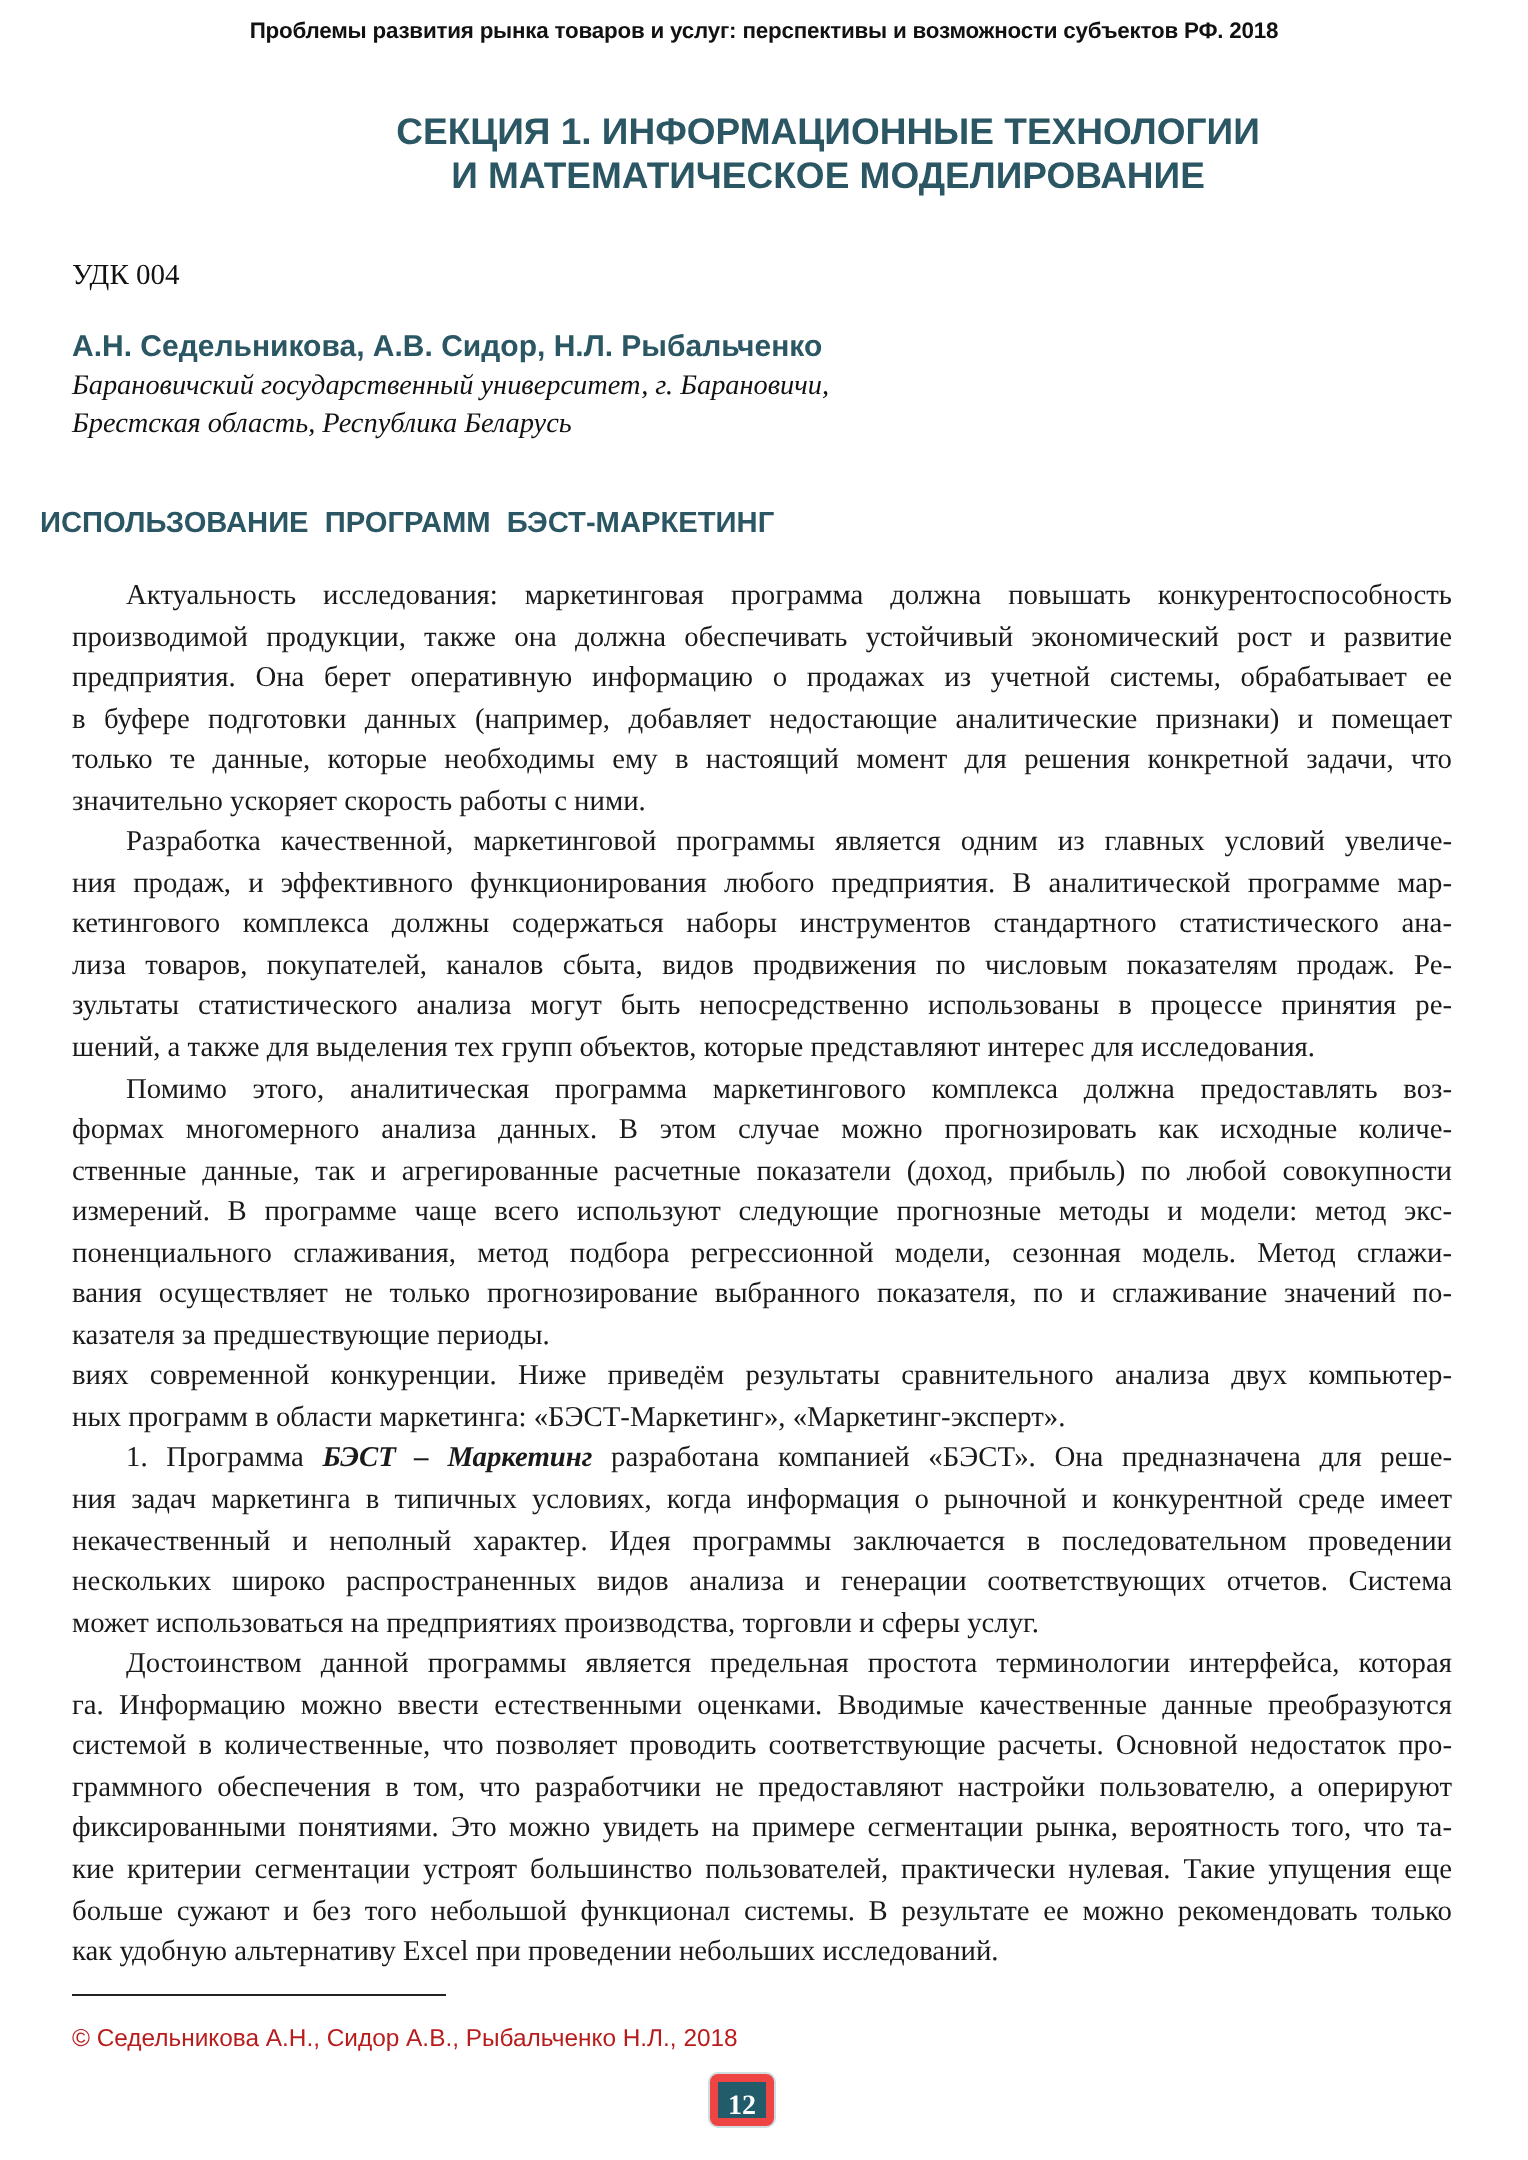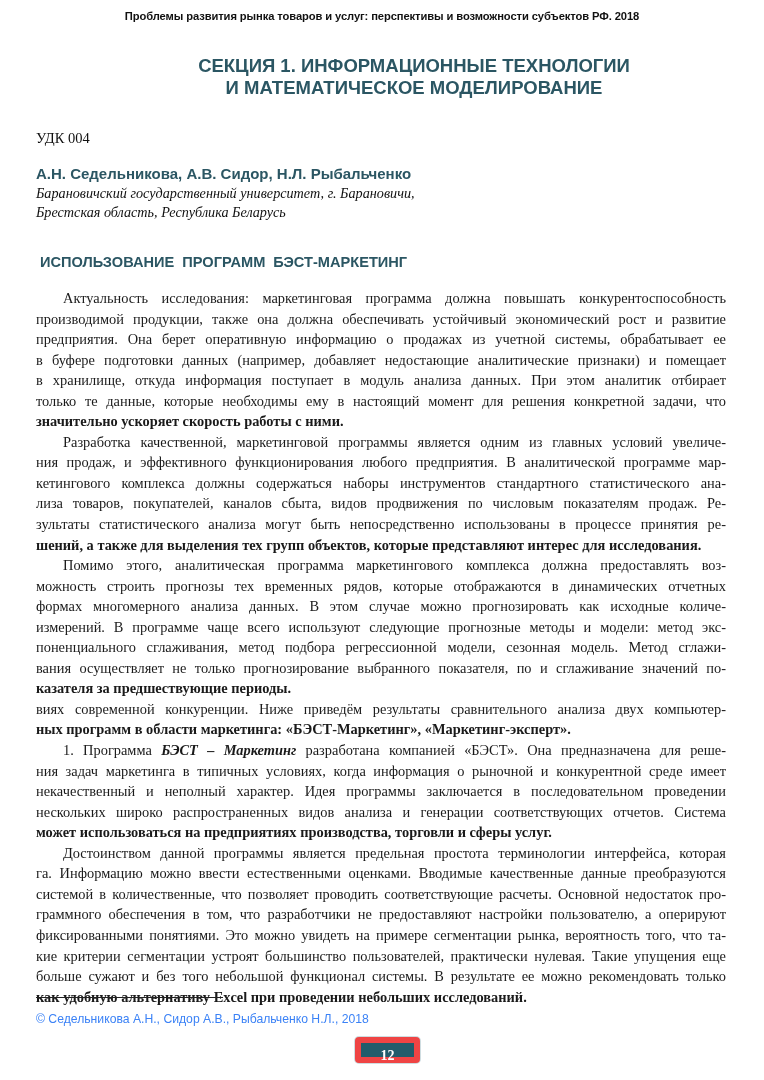--- a/index.html
+++ b/index.html
@@ -21,42 +21,42 @@
   }
   .authors {
     position: absolute; left: 36px; top: 165px;
     font-family: "Liberation Sans", sans-serif; font-weight: bold; font-size: 15px; color: #2b5663;
   }
   .affil {
     position: absolute; left: 36px; top: 184px;
     font-family: "Liberation Serif", serif; font-style: italic; font-size: 14.2px; line-height: 19px; color: #111;
   }
   .article-title {
-    position: absolute; left: 40px; top: 253px;
+    position: absolute; left: 20px; top: 253px;
     font-family: "Liberation Sans", sans-serif; font-weight: bold; font-size: 14.6px;
     line-height: 19px; color: #2b5663; word-spacing: 4px;
   }
   .body {
     position: absolute; left: 36px; top: 288px; width: 690px;
     font-family: "Liberation Serif", serif; font-size: 14.4px; line-height: 20.55px; color: #1a1a1a;
   }
   .line { display: block; white-space: nowrap; text-align: justify; text-align-last: justify; height: 20.55px; }
-  .line.last { text-align-last: left; font-weight: bold; }
+  .line.last { text-align-last: left; }
   .line.indent { padding-left: 27px; }
   .bolditalic { font-weight: bold; font-style: italic; }
   .footnote-rule {
     position: absolute; left: 36px; top: 997px; width: 187px; height: 0; border-top: 1.2px solid #222;
   }
   .copyright {
     position: absolute; left: 36px; top: 1012px;
-    font-family: "Liberation Sans", sans-serif; font-size: 12.2px; color: #3b82f6;
+    font-family: "Liberation Sans", sans-serif; font-size: 12.2px; color: #b91c1c;
   }
   .page-badge {
-    position: absolute; left: 355px; top: 1037px; width: 65px; height: 26px;
-    background: #225c6b; border: 6px solid #ef4444; border-radius: 4px;
+    position: absolute; left: 355px; top: 1037px; width: 32px; height: 26px;
+    background: #225c6b; border: 4px solid #ef4444; border-radius: 4px;
     box-shadow: 0 0 0 1px #cfdde1;
     color: #fff; font-family: "Liberation Serif", serif; font-weight: bold; font-size: 14px;
     text-align: center; line-height: 26px; box-sizing: border-box;
   }
 </style>
 </head>
 <body>
 
 <div class="page">
 
@@ -79,36 +79,35 @@
   <div class="article-title">
     <div>ИСПОЛЬЗОВАНИЕ ПРОГРАММ БЭСТ-МАРКЕТИНГ</div>
   </div>
 
   <div class="body" id="body-text">
       <div>
         <span class="line indent">Актуальность исследования: маркетинговая программа должна повышать конкурентоспособность</span>
         <span class="line">производимой продукции, также она должна обеспечивать устойчивый экономический рост и развитие</span>
         <span class="line">предприятия. Она берет оперативную информацию о продажах из учетной системы, обрабатывает ее</span>
         <span class="line">в буфере подготовки данных (например, добавляет недостающие аналитические признаки) и помещает</span>
-        <span class="line">в хранилище, откуда информация поступает в модуль анализа данных. При этом аналитик отбирает</span>
         <span class="line">только те данные, которые необходимы ему в настоящий момент для решения конкретной задачи, что</span>
         <span class="line last">значительно ускоряет скорость работы с ними.</span>
       </div>
       <div>
         <span class="line indent">Разработка качественной, маркетинговой программы является одним из главных условий увеличе-</span>
         <span class="line">ния продаж, и эффективного функционирования любого предприятия. В аналитической программе мар-</span>
         <span class="line">кетингового комплекса должны содержаться наборы инструментов стандартного статистического ана-</span>
         <span class="line">лиза товаров, покупателей, каналов сбыта, видов продвижения по числовым показателям продаж. Ре-</span>
         <span class="line">зультаты статистического анализа могут быть непосредственно использованы в процессе принятия ре-</span>
         <span class="line last">шений, а также для выделения тех групп объектов, которые представляют интерес для исследования.</span>
       </div>
       <div>
         <span class="line indent">Помимо этого, аналитическая программа маркетингового комплекса должна предоставлять воз-</span>
-        <span class="line">можность строить прогнозы тех временных рядов, которые отображаются в динамических отчетных</span>
         <span class="line">формах многомерного анализа данных. В этом случае можно прогнозировать как исходные количе-</span>
+        <span class="line">ственные данные, так и агрегированные расчетные показатели (доход, прибыль) по любой совокупности</span>
         <span class="line">измерений. В программе чаще всего используют следующие прогнозные методы и модели: метод экс-</span>
         <span class="line">поненциального сглаживания, метод подбора регрессионной модели, сезонная модель. Метод сглажи-</span>
         <span class="line">вания осуществляет не только прогнозирование выбранного показателя, по и сглаживание значений по-</span>
         <span class="line last">казателя за предшествующие периоды.</span>
       </div>
       <div>
         <span class="line">виях современной конкуренции. Ниже приведём результаты сравнительного анализа двух компьютер-</span>
         <span class="line last">ных программ в области маркетинга: «БЭСТ-Маркетинг», «Маркетинг-эксперт».</span>
       </div>
       <div>

